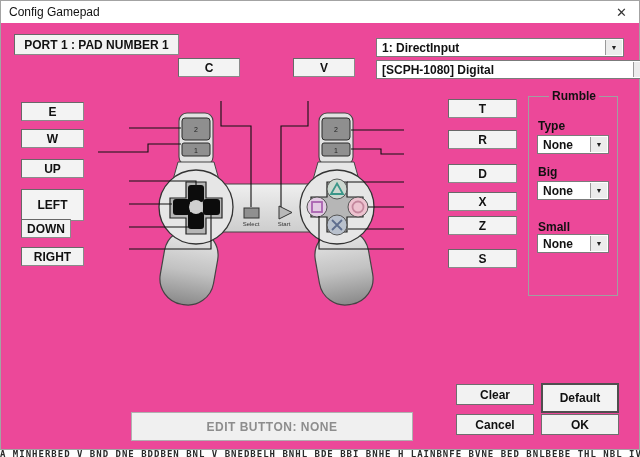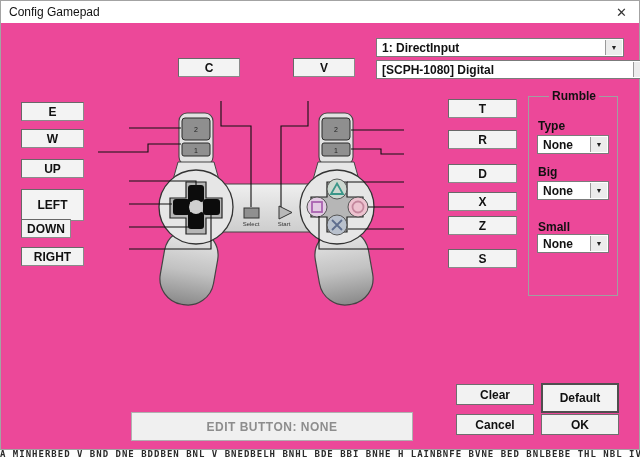--- a/index.html
+++ b/index.html
@@ -162,20 +162,21 @@
       <path d="M307,100 V125 H280 V206"></path>
       <path d="M350,129 H403"></path>
       <path d="M350,148 H380 V153 H403"></path>
       <path d="M346,181 H403"></path>
       <path d="M367,206 H403"></path>
       <path d="M347,228 H403"></path>
       <path d="M318,215 V248 H403"></path>
     </g>
   </svg>
 
+  <button class="win-btn" style="left:13px;top:33px;width:165px;height:21px;">PORT 1 : PAD NUMBER 1</button>
 
   <div class="select" style="left:375px;top:37px;width:248px;">
     <span>1: DirectInput</span>
     <span class="sel-arrow">▼</span>
   </div>
   <div class="select" style="left:375px;top:59px;width:276px;">
     <span>[SCPH-1080] Digital</span>
     <span class="sel-arrow">▼</span>
   </div>
 

